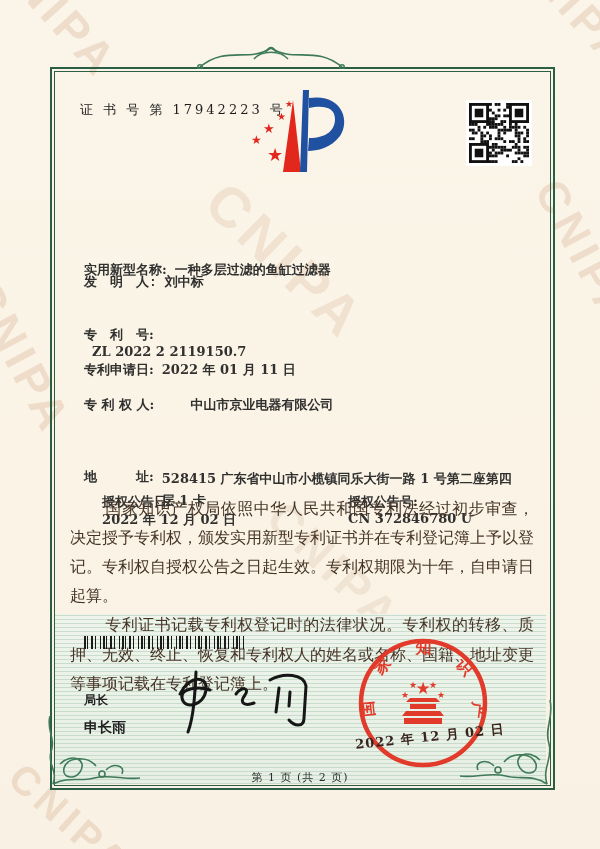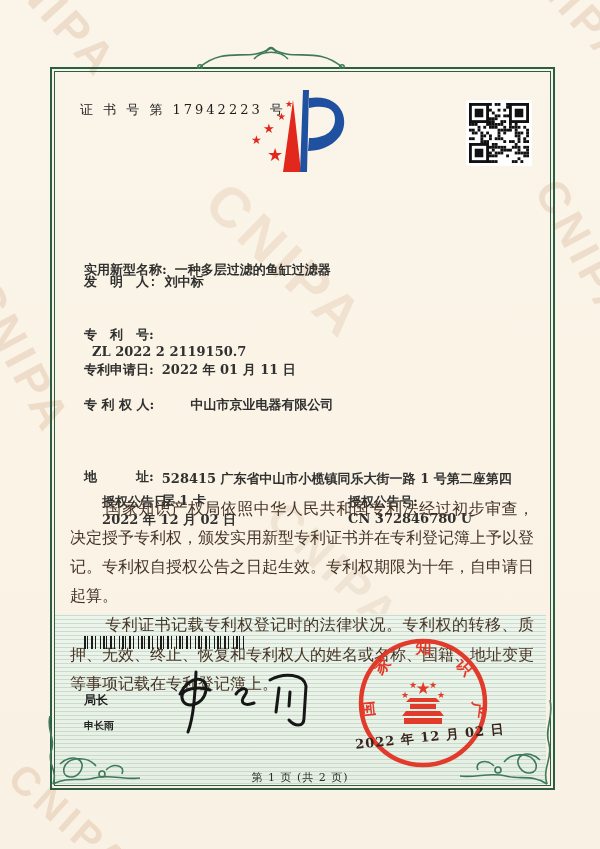--- a/index.html
+++ b/index.html
@@ -86,21 +86,21 @@
         #1b1b1b 7px 9px, rgba(0,0,0,0) 9px 11px,
         #1b1b1b 11px 12px, rgba(0,0,0,0) 12px 16px,
         #1b1b1b 16px 17px, rgba(0,0,0,0) 17px 19px);
   }
   .director-label{
     position:absolute; left:84px; top:692px; z-index:4;
     font-family:"Liberation Sans",sans-serif; font-weight:bold; font-size:12px; color:#222;
   }
   .director-name{
     position:absolute; left:84px; top:719px; z-index:4;
-    font-family:"Liberation Sans",sans-serif; font-weight:bold; font-size:10px; color:#222;
+    font-family:"Liberation Sans",sans-serif; font-weight:bold; font-size:14px; color:#222;
   }
   .signature{position:absolute; left:158px; top:662px; z-index:5;}
   .seal{position:absolute; left:356px; top:636px; width:134px; height:134px; z-index:4; opacity:.95;}
   .seal svg{display:block;}
   .seal-date{
     position:absolute; left:348px; top:728px; width:164px; text-align:center; z-index:5;
     font-size:13px; font-weight:bold; color:#39241d; letter-spacing:1px;
     transform:rotate(-6deg); white-space:pre;
   }
   .page-num{

